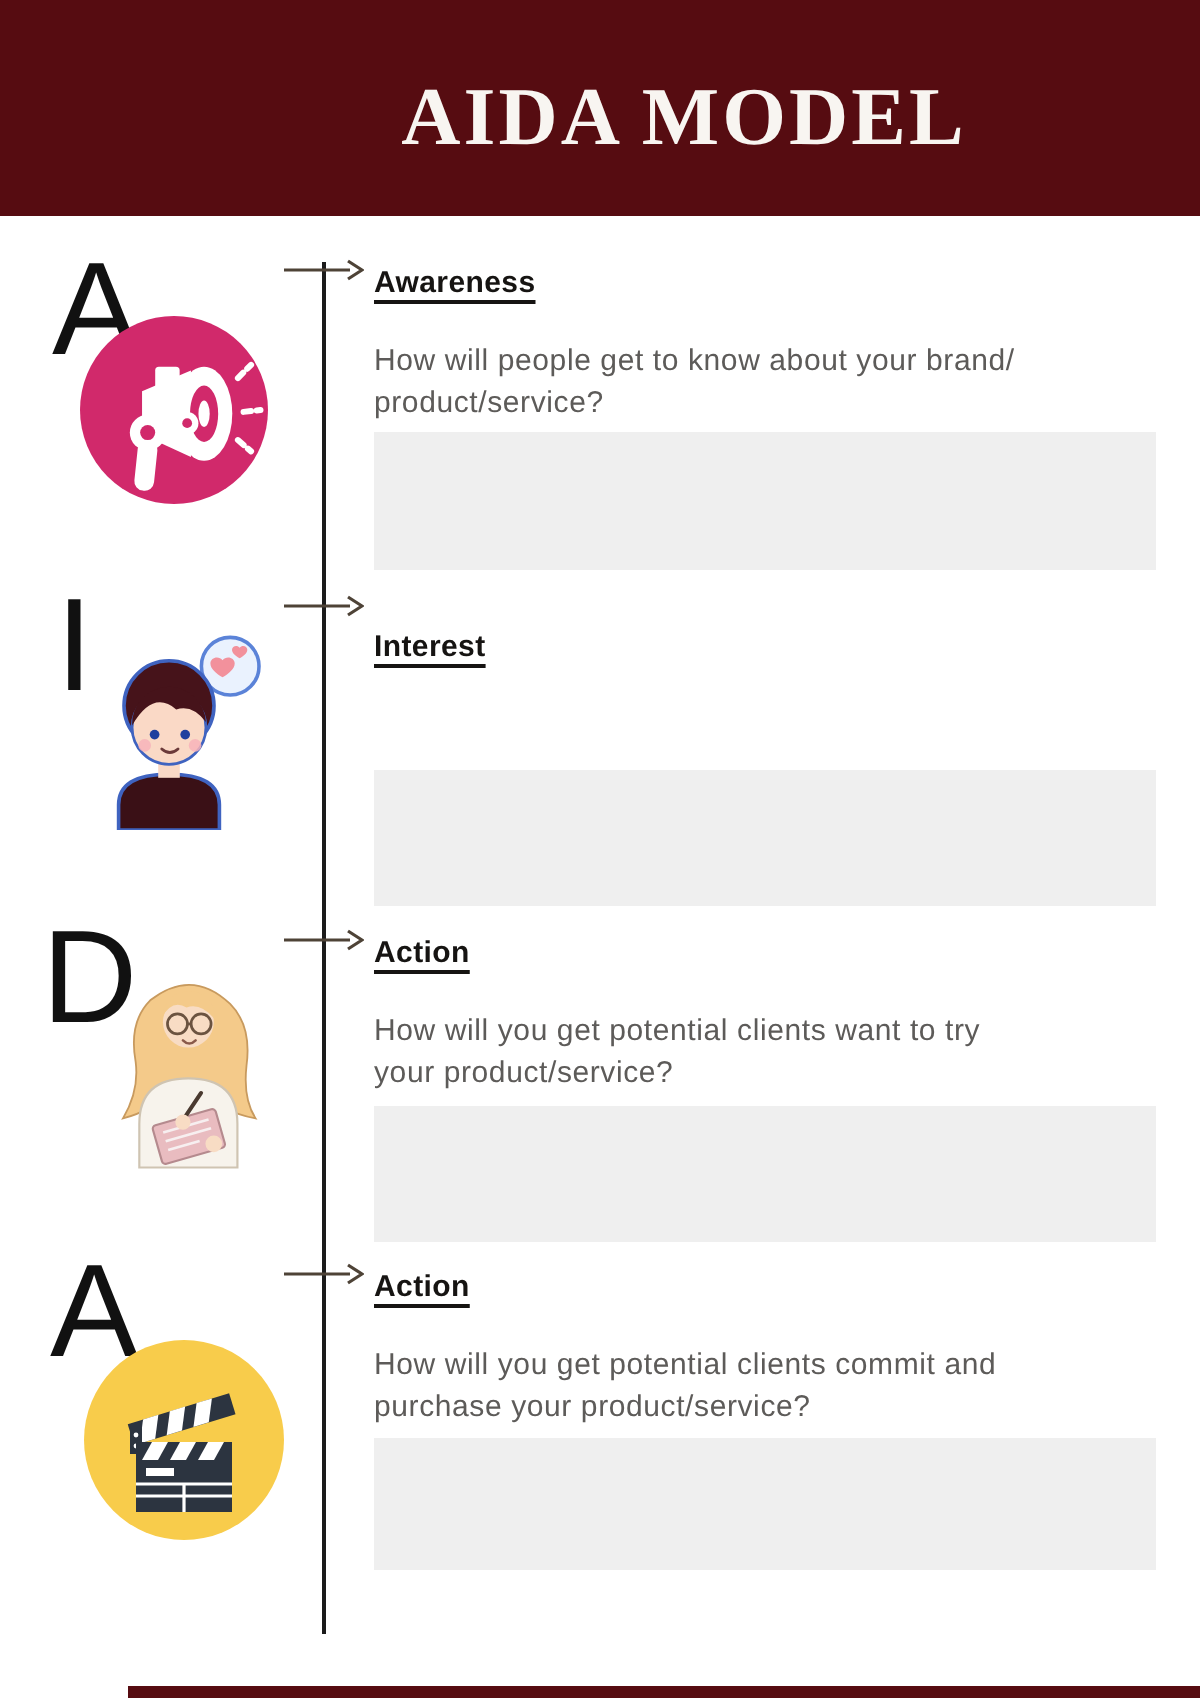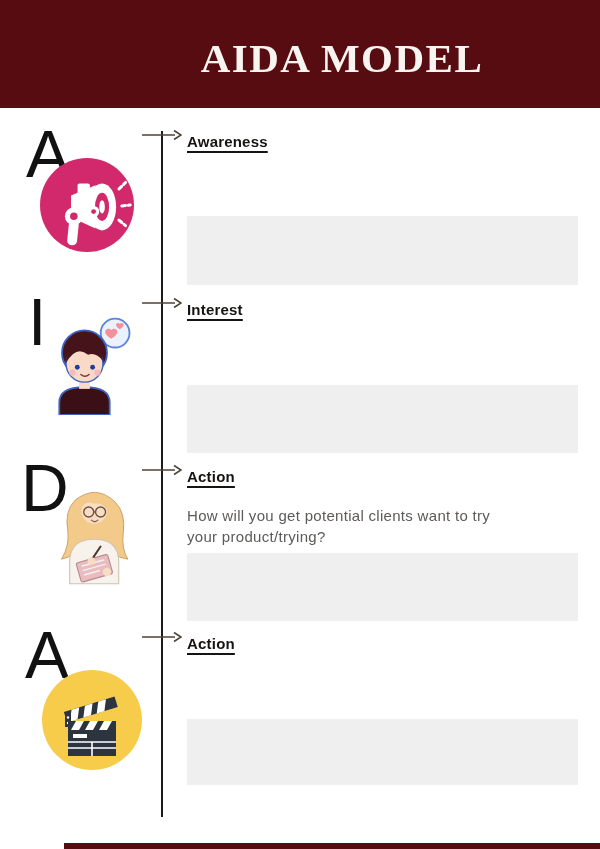--- a/index.html
+++ b/index.html
@@ -24,21 +24,21 @@
   .letter{position:absolute;color:#111;font-weight:300;font-size:66px;line-height:1;
           font-family:"Liberation Sans", sans-serif;}
   .l1{left:26px;top:121px}.l2{left:28px;top:289px}.l3{left:21px;top:455px}.l4{left:25px;top:622px}
 
   .icon{position:absolute;}
   .i1{left:40px;top:158px}.i2{left:44px;top:316px}.i3{left:46px;top:482px}.i4{left:42px;top:670px}
 
   .heading{position:absolute;left:187px;color:var(--ink);font-weight:700;font-size:15px;
            letter-spacing:.2px;text-decoration:underline;text-decoration-thickness:2px;
            text-underline-offset:4px;}
-  .h1{top:133px}.h2{top:301px}.h3{top:468px}.h4{top:635px}
+  .h1{top:133px}.h2{top:315px}.h3{top:468px}.h4{top:635px}
 
   .question{position:absolute;left:187px;width:385px;color:var(--qtext);font-size:15px;
             line-height:1.42;letter-spacing:.3px;white-space:pre-line;}
   .q1{top:170px}.q2{top:338px}.q3{top:505px}.q4{top:672px}
 
   .answer{position:absolute;left:187px;width:391px;background:var(--box);}
   .b1{top:216px;height:69px}.b2{top:385px;height:68px}.b3{top:553px;height:68px}.b4{top:719px;height:66px}
 
   .footer-bar{position:absolute;left:64px;top:843px;width:536px;height:6px;background:var(--maroon);}
 </style>
@@ -152,22 +152,26 @@
     <line x1="26" y1="72" x2="74" y2="72" stroke="#fff" stroke-width="1.6"></line>
     <line x1="26" y1="78" x2="74" y2="78" stroke="#fff" stroke-width="1.6"></line>
     <line x1="50" y1="72" x2="50" y2="86" stroke="#fff" stroke-width="1.6"></line>
   </svg>
 
   <div class="heading h1">Awareness</div>
   <div class="heading h2">Interest</div>
   <div class="heading h3">Action</div>
   <div class="heading h4">Action</div>
 
+  <div class="question q1">How will people get to know about your brand/
+product/service?</div>
   <div class="question q3">How will you get potential clients want to try
-your product/trying?</div>
+your product/service?</div>
+  <div class="question q4">How will you get potential clients commit and
+purchase your product/service?</div>
 
   <div class="answer b1"></div>
   <div class="answer b2"></div>
   <div class="answer b3"></div>
   <div class="answer b4"></div>
 
   <div class="footer-bar"></div>
 </div>
 
 </body></html>

